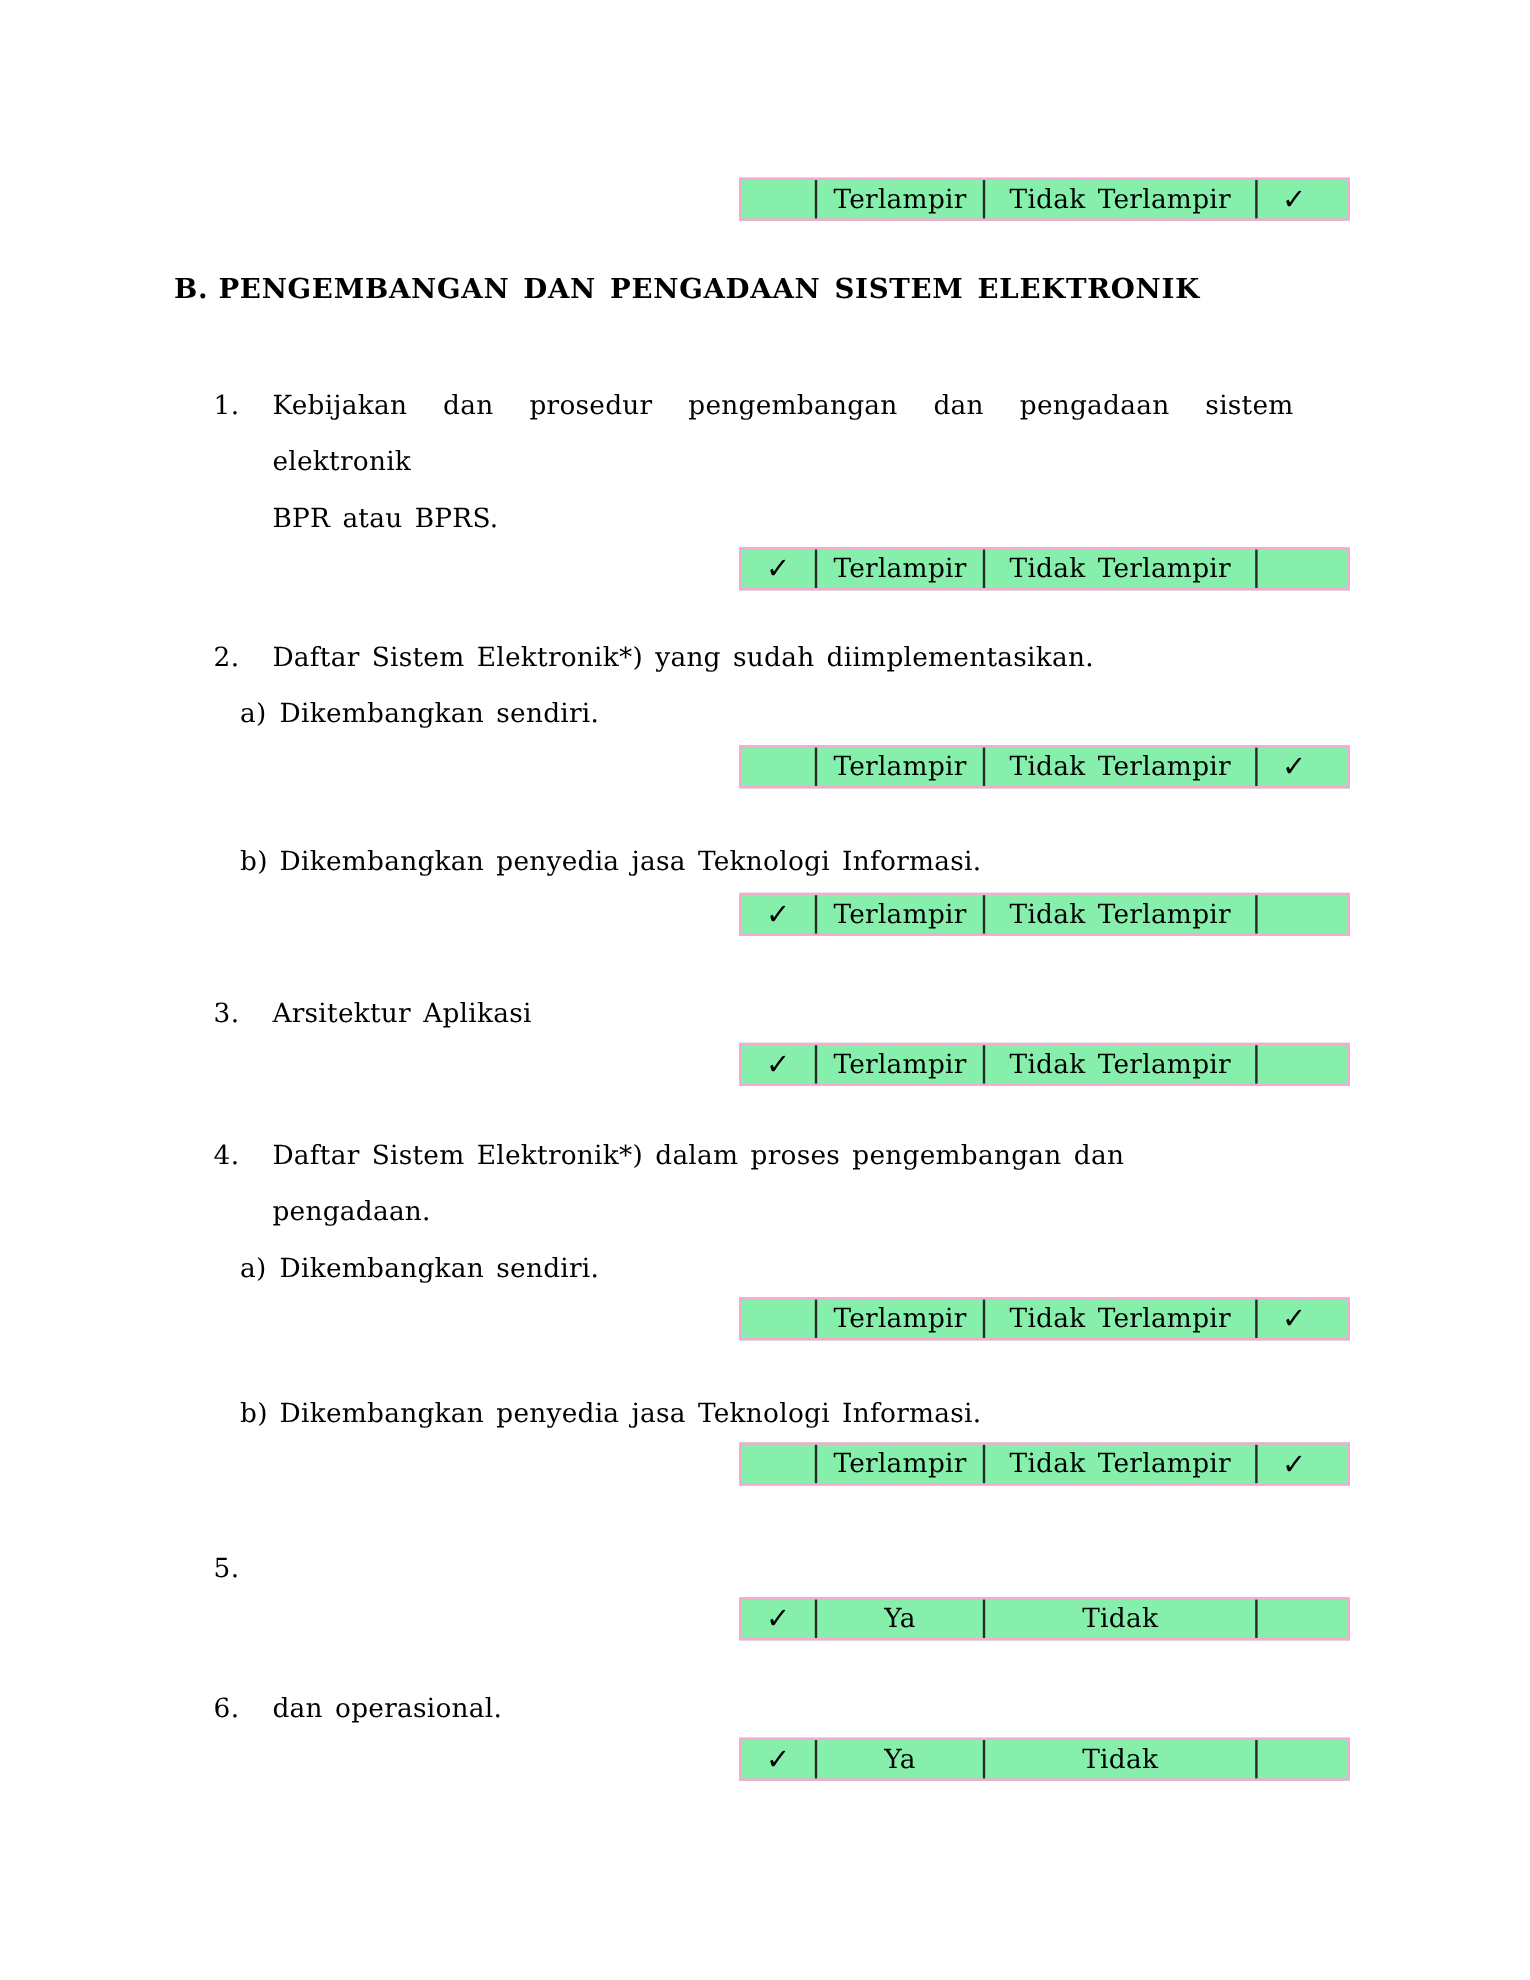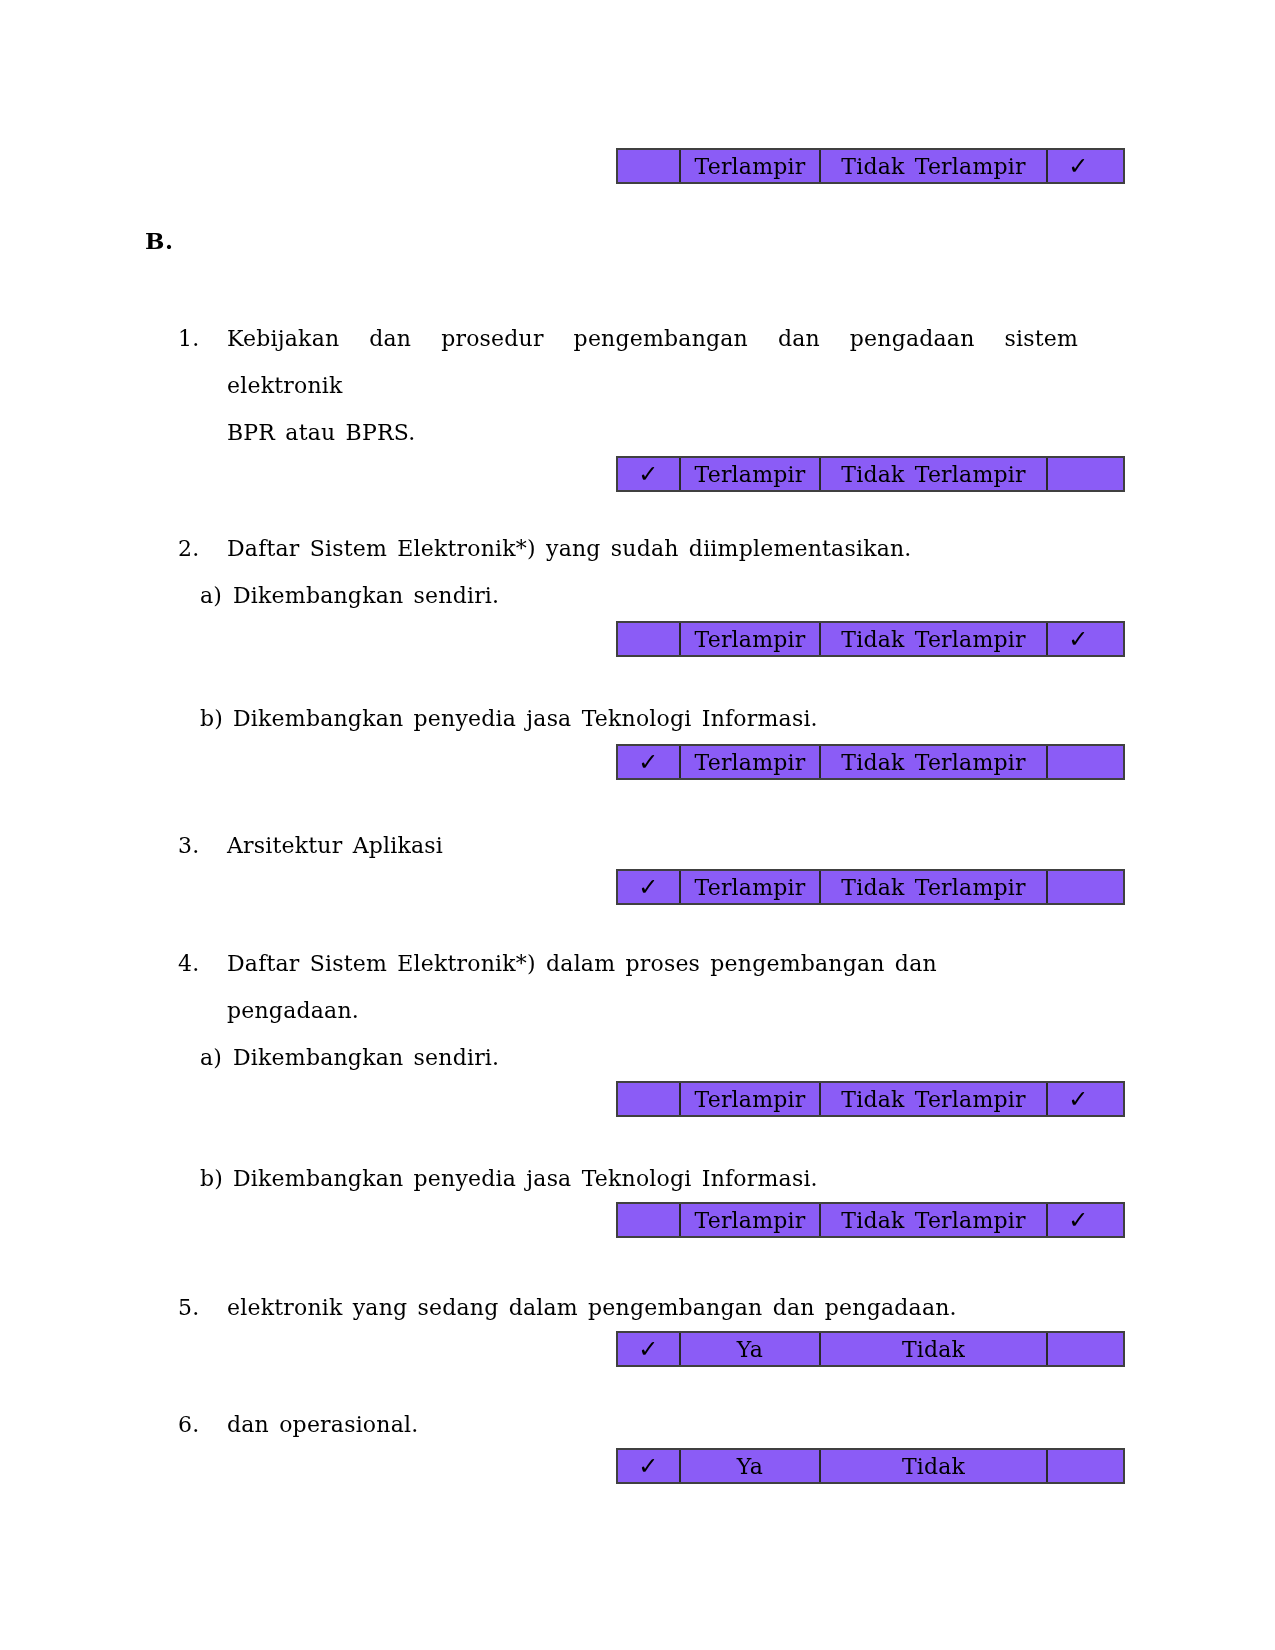--- a/index.html
+++ b/index.html
@@ -16,22 +16,22 @@
     overflow: hidden;
     position: relative;
   }
 
   
   .chk-table {
     display: flex;
     width: 509px;
     height: 36px;
     margin-left: 616px;
-    border: 2px solid #404040;
-    background: #8b5cf6;
+    border: 2px solid #f9a8d4;
+    background: #86efac;
   }
   .chk-cell {
     border-left: 2px solid #2a2a2a;
     display: flex;
     align-items: center;
     justify-content: center;
     white-space: nowrap;
     overflow: hidden;
   }
   .chk-cell:first-child { border-left: none; }
@@ -105,20 +105,21 @@
     <div class="chk-cell c3">
         <span>Tidak Terlampir</span>
       </div>
     <div class="chk-cell c4">
         <span class="checkglyph">✓</span>
       </div>
   </div>
 
   <div class="heading">
     <span class="h-label">B.</span>
+    <span class="h-title">PENGEMBANGAN DAN PENGADAAN SISTEM ELEKTRONIK</span>
   </div>
 
   <div class="item mt-59">
     <span class="num">1.</span>
     <div class="body">
       <div class="line jline">Kebijakan dan prosedur pengembangan dan pengadaan sistem elektronik</div>
       <div class="line">BPR atau BPRS.</div>
     </div>
   </div>
   <div class="chk-table mt-0">
@@ -241,21 +242,20 @@
         <span>Tidak Terlampir</span>
       </div>
     <div class="chk-cell c4">
         <span class="checkglyph">✓</span>
       </div>
   </div>
 
   <div class="item mt-46">
     <span class="num">5.</span>
     <div class="body">
-      <div class="line">elektronik yang sedang dalam pengembangan dan pengadaan.</div>
     </div>
   </div>
   <div class="chk-table mt-0">
     <div class="chk-cell c1">
         <span class="checkglyph">✓</span>
       </div>
     <div class="chk-cell c2">
         <span>Ya</span>
       </div>
     <div class="chk-cell c3">

